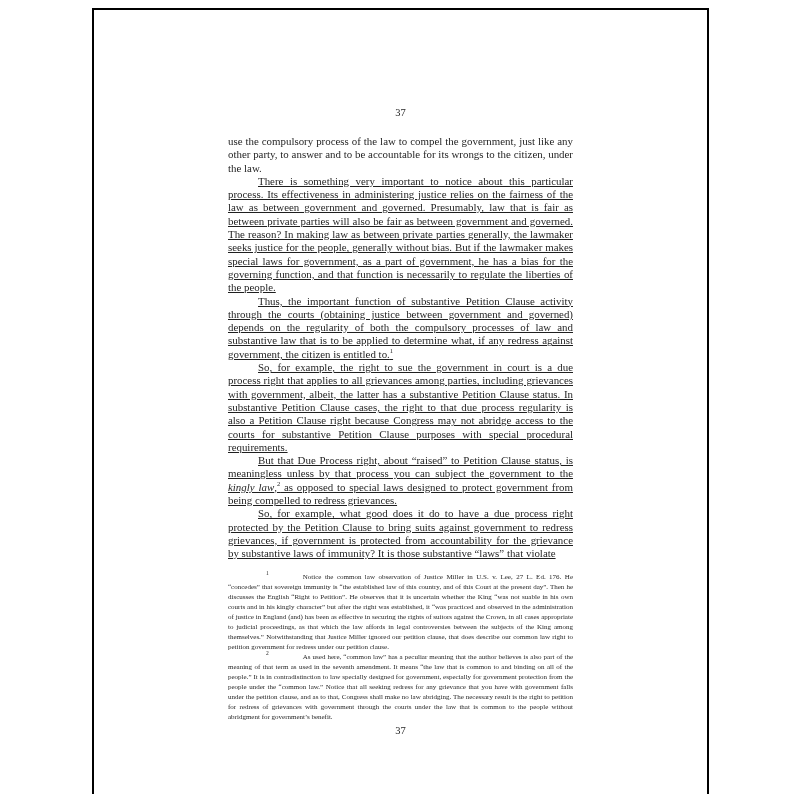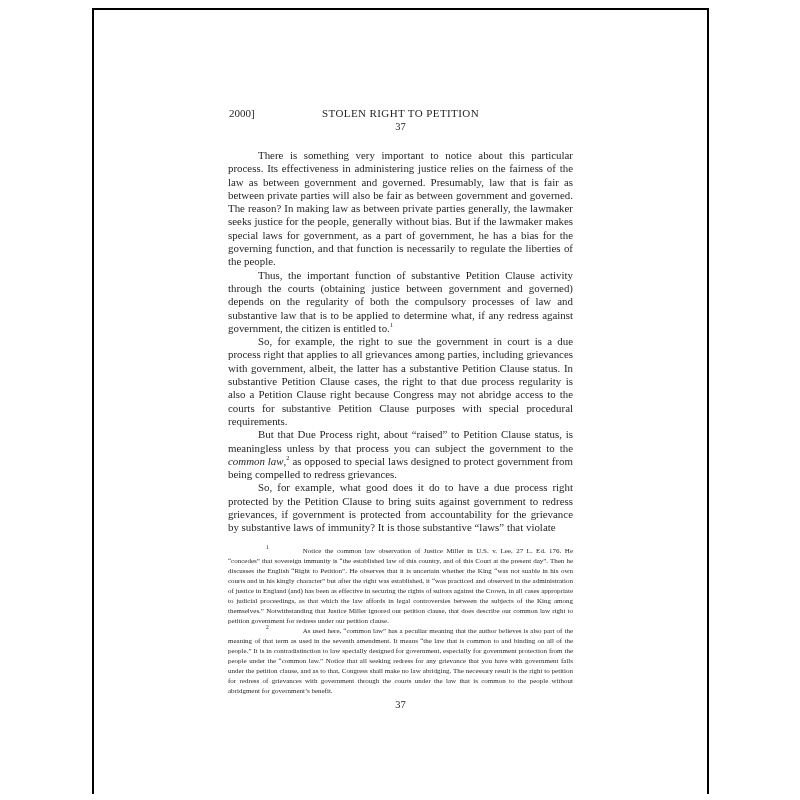--- a/index.html
+++ b/index.html
@@ -49,21 +49,21 @@
     font-size: 10.5px;
     line-height: 13px;
     height: 13px;
     margin-bottom: 16px;
   }
   .body-text p.para {
     font-size: 10.9px;
     line-height: 13.3px;
     text-align: justify;
   }
-  .para.indent { text-indent: 30px; }
+  .para.indent { text-indent: 30px; text-decoration: underline; }
   .para sup { font-size: 6.5px; line-height: 0; }
   .para i { font-style: italic; }
   .footnotes { margin-top: 11px; }
   .footnote {
     font-size: 7px;
     line-height: 10px;
     text-align: justify;
     text-indent: 38px;
   }
   .footnote .fn-num {
@@ -77,31 +77,28 @@
     margin-top: 3px;
   }
 </style>
 </head>
 <body>
 
 <div class="canvas">
   <div class="page-frame"></div>
   <div class="content">
 
-    <div class="running-head">
-      <span class="rh-year">2000]</span>
-      <span class="rh-title">STOLEN RIGHT TO PETITION</span>
-    </div>
     <div class="rh-page">37</div>
 
     <div class="body-text">
+        <p class="para"><span>use the compulsory process of the law to compel the government, just like any other party, to answer and to be accountable for its wrongs to the citizen, under the law.</span></p>
         <p class="para indent"><span>There is something very important to notice about this particular process. Its effectiveness in administering justice relies on the fairness of the law as between government and governed. Presumably, law that is fair as between private parties will also be fair as between government and governed. The reason? In making law as between private parties generally, the lawmaker seeks justice for the people, generally without bias. But if the lawmaker makes special laws for government, as a part of government, he has a bias for the governing function, and that function is necessarily to regulate the liberties of the people.</span></p>
         <p class="para indent"><span>Thus, the important function of substantive Petition Clause activity through the courts (obtaining justice between government and governed) depends on the regularity of both the compulsory processes of law and substantive law that is to be applied to determine what, if any redress against government, the citizen is entitled to.</span><sup>1</sup></p>
         <p class="para indent"><span>So, for example, the right to sue the government in court is a due process right that applies to all grievances among parties, including grievances with government, albeit, the latter has a substantive Petition Clause status. In substantive Petition Clause cases, the right to that due process regularity is also a Petition Clause right because Congress may not abridge access to the courts for substantive Petition Clause purposes with special procedural requirements.</span></p>
-        <p class="para indent"><span>But that Due Process right, about “raised” to Petition Clause status, is meaningless unless by that process you can subject the government to the </span><i>common law</i><span>,</span><sup>2</sup><span>  as opposed to special laws designed to protect government from being compelled to redress grievances.</span></p>
+        <p class="para indent"><span>But that Due Process right, about “raised” to Petition Clause status, is meaningless unless by that process you can subject the government to the </span><i>kingly law</i><span>,</span><sup>2</sup><span>  as opposed to special laws designed to protect government from being compelled to redress grievances.</span></p>
         <p class="para indent"><span>So, for example, what good does it do to have a due process right protected by the Petition Clause to bring suits against government to redress grievances, if government is protected from accountability for the grievance by substantive laws of immunity? It is those substantive “laws” that violate</span></p>
       </div>
 
     <div class="footnotes">
         <p class="footnote"><sup class="fn-num">1</sup><span>Notice the common law observation of Justice Miller in U.S. v. Lee, 27 L. Ed. 176. He “concedes” that sovereign immunity is “the established law of this country, and of this Court at the present day”. Then he discusses the English “Right to Petition”. He observes that it is uncertain whether the King “was not suable in his own courts and in his kingly character” but after the right was established, it “was practiced and observed in the administration of justice in England (and) has been as effective in securing the rights of suitors against the Crown, in all cases appropriate to judicial proceedings, as that which the law affords in legal controversies between the subjects of the King among themselves.” Notwithstanding that Justice Miller ignored our petition clause, that does describe our common law right to petition government for redress under our petition clause.</span></p>
         <p class="footnote"><sup class="fn-num">2</sup><span>As used here, “common law” has a peculiar meaning that the author believes is also part of the meaning of that term as used in the seventh amendment. It means “the law that is common to and binding on all of the people.” It is in contradistinction to law specially designed for government, especially for government protection from the people under the “common law.” Notice that all seeking redress for any grievance that you have with government falls under the petition clause, and as to that, Congress shall make no law abridging. The necessary result is the right to petition for redress of grievances with government through the courts under the law that is common to the people without abridgment for government’s benefit.</span></p>
       </div>
 
     <div class="page-footer">37</div>
 

